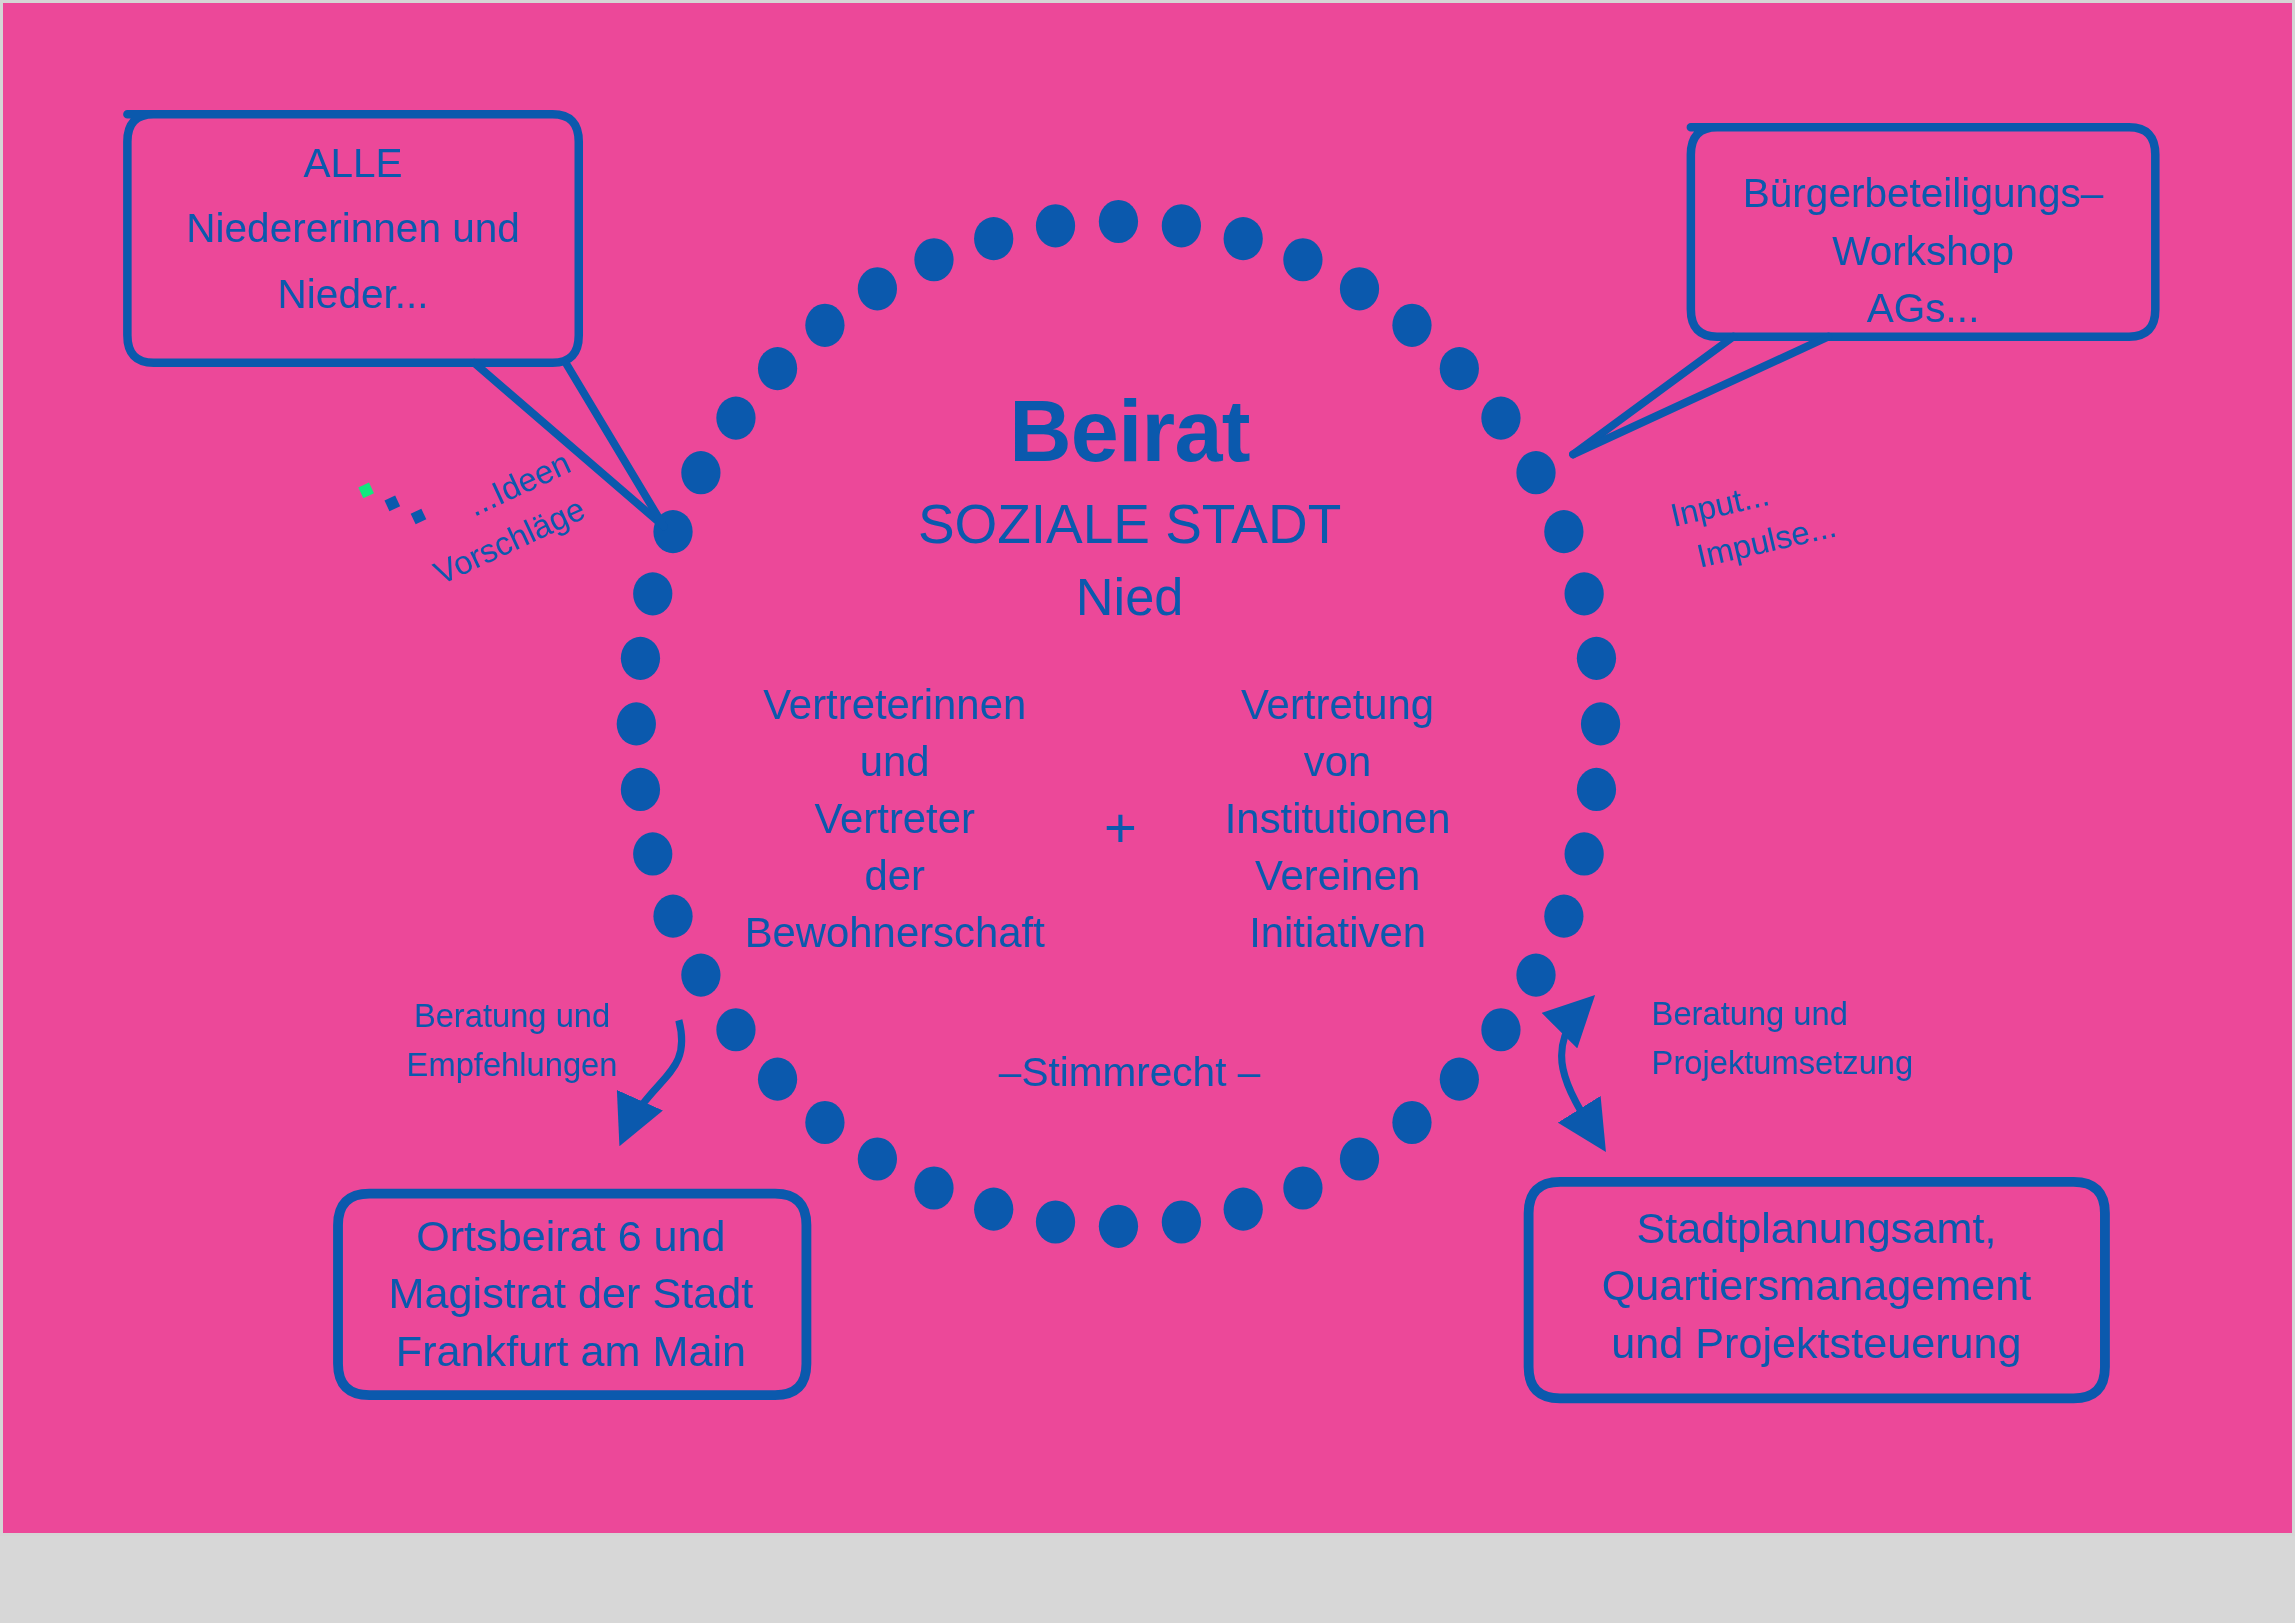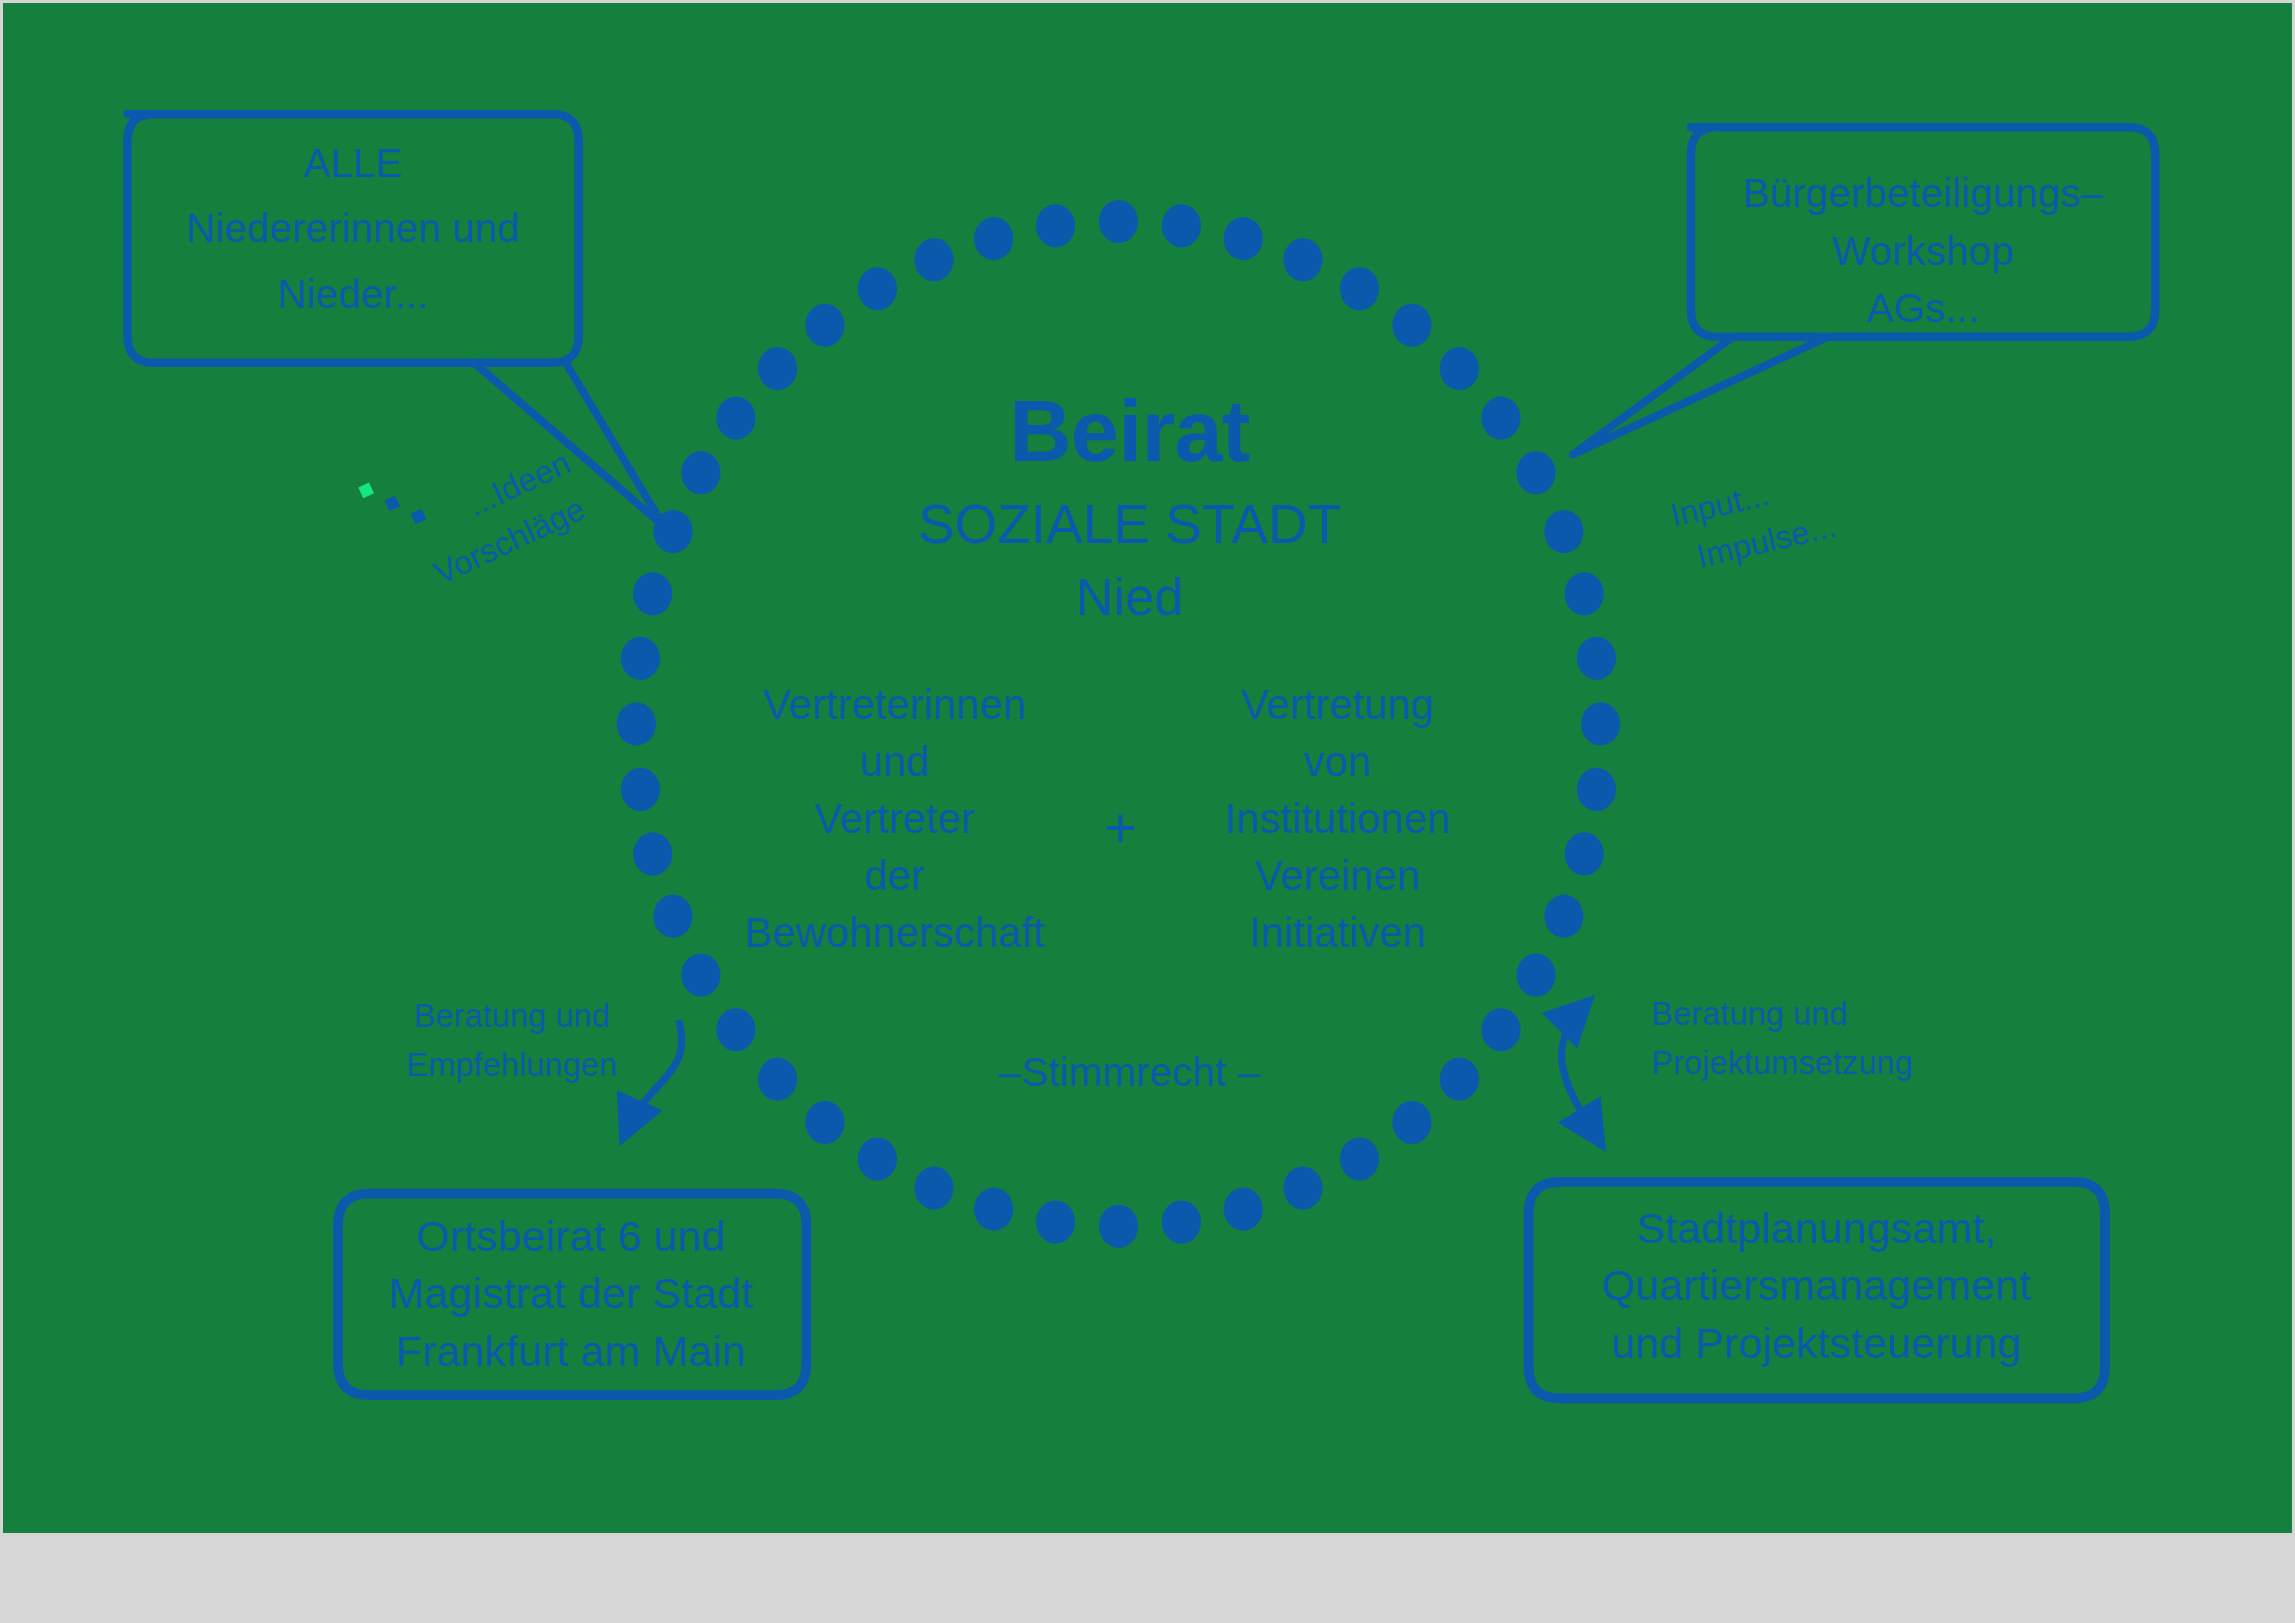--- a/index.html
+++ b/index.html
@@ -1,19 +1,19 @@
 <!DOCTYPE html>
 <html style="font-size:10.5px"><head>
 <meta charset="utf-8">
 <style>
   html,body{margin:0;padding:0;background:#d7d7d7;}
   #stage{
     position:relative;
     width:2295px;height:1536px;
-    background:#15803d;
+    background:#ec4899;
     box-sizing:border-box;
     border:3.9px solid #d5d5d5;
     overflow:hidden;
     font-family:"Liberation Sans", sans-serif;
   }
   #stage svg{position:absolute;left:0;top:0;width:2295px;height:1623px;}
   .txt{font-family:"Liberation Sans", sans-serif;fill:#0b59ad;}
   .bubbleText{font-size:62px;}
   .boxText{font-size:66px;}
   .annot{font-size:50px;}

